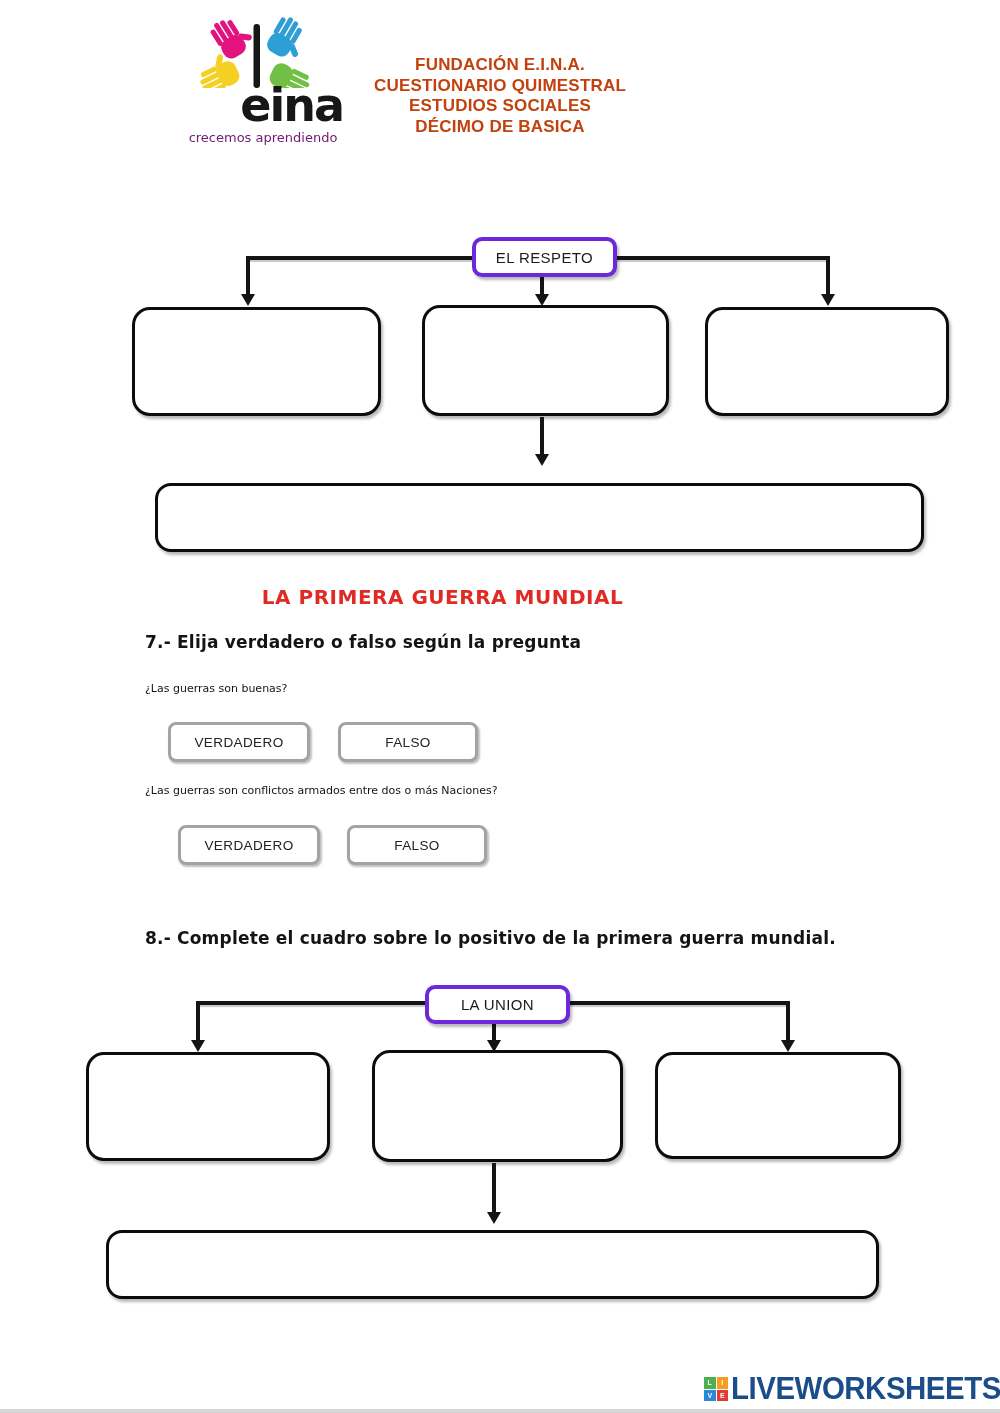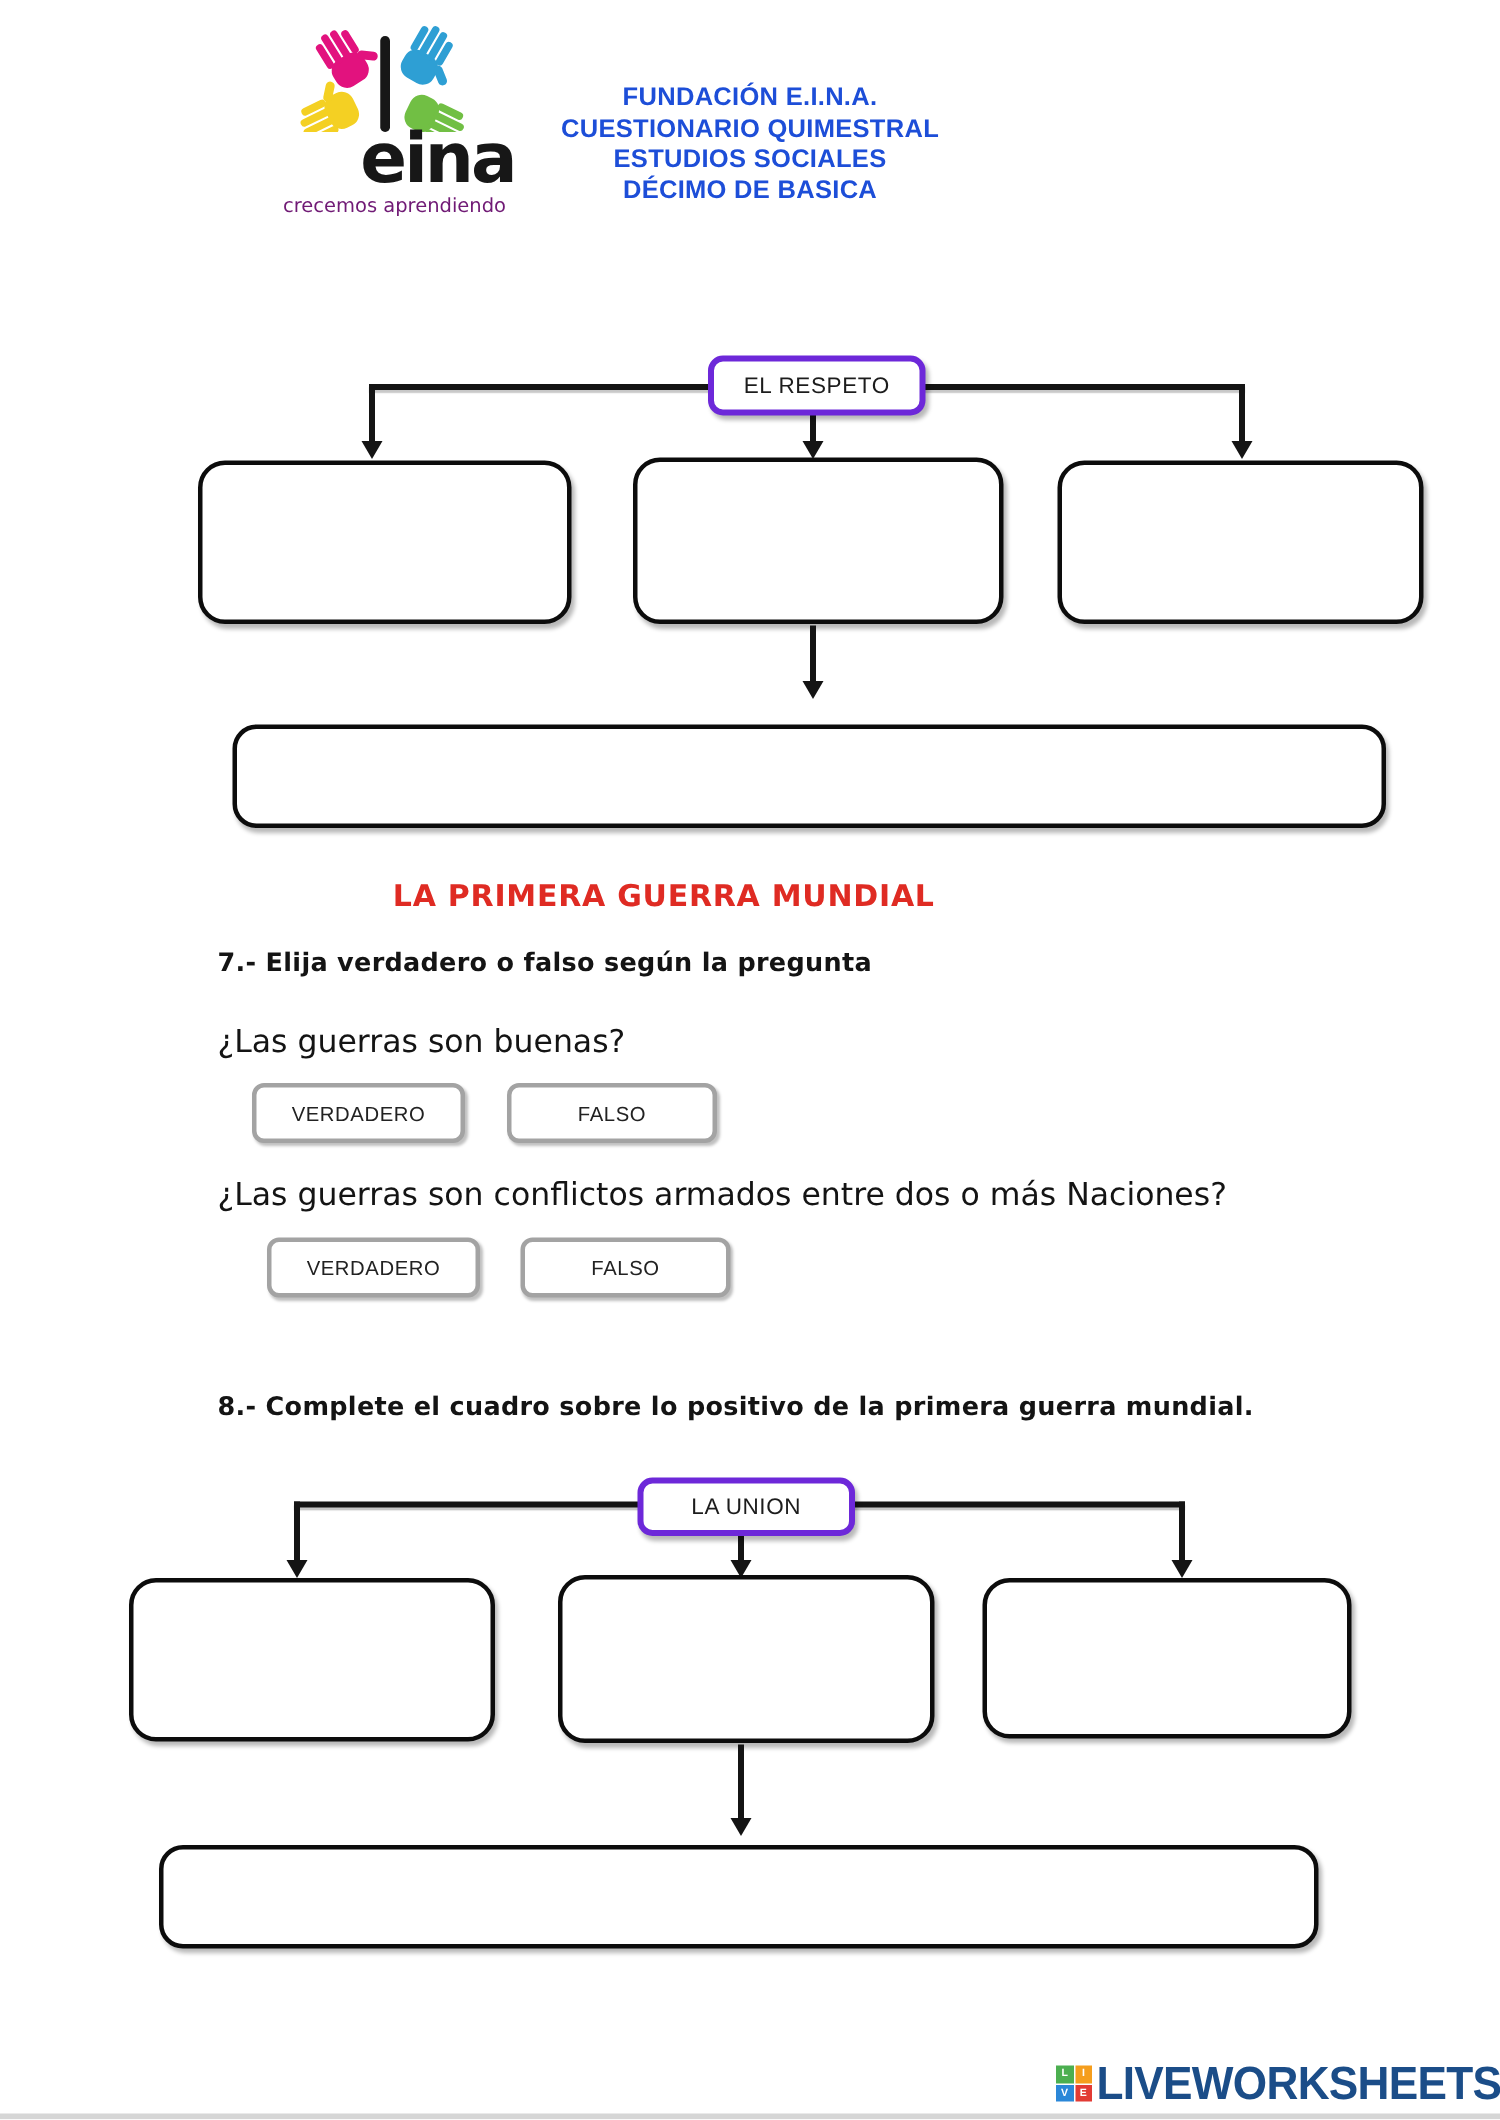--- a/index.html
+++ b/index.html
@@ -9,39 +9,39 @@
   
   .logo-wrap{position:absolute;left:183px;top:8px;width:160px;height:140px;}
   .logo-hands{position:absolute;left:0;top:0;width:160px;height:80px;}
   .logo-word{position:absolute;left:0;top:74px;width:160px;text-align:right;
              font-family:"DejaVu Sans",sans-serif;font-weight:700;font-size:46px;
              letter-spacing:-2px;color:#171717;line-height:1;}
   .logo-tagline{position:absolute;left:-8px;top:122px;width:176px;text-align:center;
              font-family:"DejaVu Sans",sans-serif;font-size:13px;color:#701a75;}
   .header-title{position:absolute;left:330px;top:55px;width:340px;text-align:center;
              font-family:"Liberation Sans",sans-serif;font-weight:700;font-size:17px;
-             line-height:20.5px;color:#1d4ed8;letter-spacing:.2px;}
+             line-height:20.5px;color:#c2410c;letter-spacing:.2px;}
 
   
   .node{position:absolute;background:#fff;border:3.5px solid #0c0c0c;border-radius:18px;
         box-shadow:2px 3px 3px rgba(0,0,0,.28);}
   .rootnode{position:absolute;background:#fff;border:4px solid #6d28d9;border-radius:10px;
         box-shadow:2px 3px 3px rgba(0,0,0,.28);display:flex;align-items:center;justify-content:center;
         font-family:"Liberation Sans",sans-serif;font-size:15px;color:#1c1c1c;letter-spacing:.4px;z-index:2;}
   .hline{position:absolute;height:3.5px;background:#141414;box-shadow:0 2px 1px rgba(0,0,0,.22);}
   .vline{position:absolute;width:3.5px;background:#141414;}
   .ah{position:absolute;width:0;height:0;border-left:7px solid transparent;
       border-right:7px solid transparent;border-top:12px solid #141414;}
 
   
   .red-title{position:absolute;left:0;top:585px;width:885px;text-align:center;
       font-family:"DejaVu Sans",sans-serif;font-weight:700;font-size:20px;color:#df2b23;letter-spacing:.5px;}
   .q-head{position:absolute;left:145px;font-family:"DejaVu Sans",sans-serif;font-weight:700;
       font-size:17px;color:#141414;letter-spacing:.2px;}
-  .q-text{position:absolute;left:145px;font-family:"DejaVu Sans",sans-serif;font-size:21px;color:#141414;}
+  .q-text{position:absolute;left:145px;font-family:"DejaVu Sans",sans-serif;font-size:11px;color:#141414;}
 
   .tf-btn{position:absolute;background:#fff;border:3px solid #a3a3a3;border-radius:8px;
       box-shadow:1.5px 2px 2px rgba(0,0,0,.25);display:flex;align-items:center;justify-content:center;
       font-family:"Liberation Sans",sans-serif;font-size:13.5px;color:#222;letter-spacing:.4px;cursor:pointer;}
 
   
   .lw-icon{position:absolute;left:704px;top:1377px;width:24px;height:24px;display:grid;
       grid-template-columns:1fr 1fr;grid-template-rows:1fr 1fr;gap:1px;}
   .lw-icon span{display:flex;align-items:center;justify-content:center;color:#fff;
       font-family:"Liberation Sans",sans-serif;font-weight:700;font-size:7px;}

